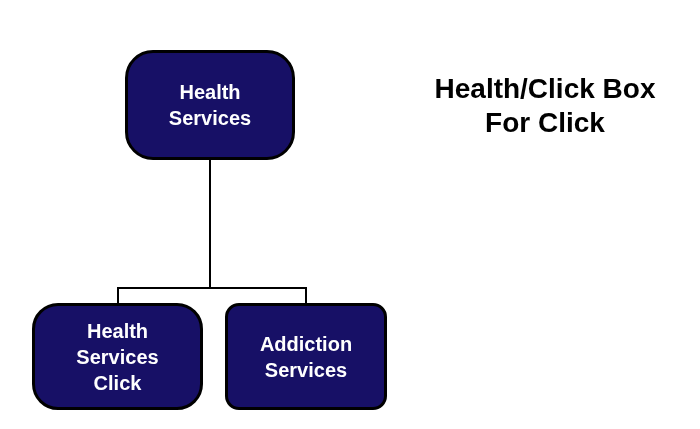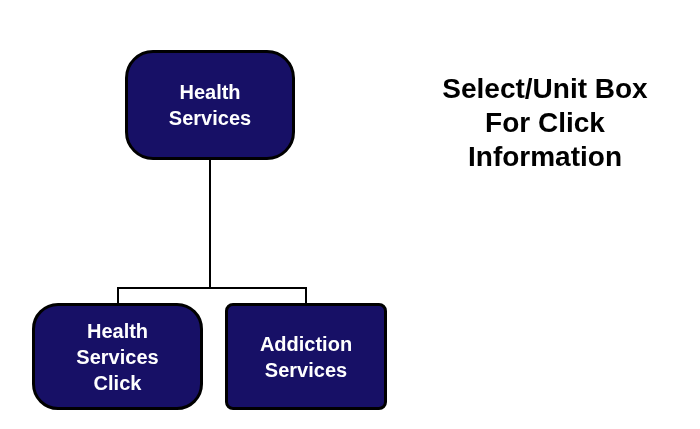--- a/index.html
+++ b/index.html
@@ -63,24 +63,23 @@
   <div class="connector" style="left:117px; top:287px; width:190px; height:2px;"></div>
   <div class="connector" style="left:117px; top:287px; width:2px; height:17px;"></div>
   <div class="connector" style="left:305px; top:287px; width:2px; height:17px;"></div>
 
   <div class="node" style="left:32px; top:303px; width:171px; height:107px; border-radius:26px;" title="Health Services Unit">
     <div class="node-line">Health</div>
     <div class="node-line">Services</div>
     <div class="node-line">Click</div>
   </div>
 
-  <div class="node" style="left:225px; top:303px; width:162px; height:107px; border-radius:8px;" title="Addiction Services">
+  <div class="node" style="left:225px; top:303px; width:162px; height:107px; border-radius:14px;" title="Addiction Services">
     <div class="node-line">Addiction</div>
     <div class="node-line">Services</div>
   </div>
 
   <div class="instruction">
-    <div>Select/Unit Box</div>
+    <div>Health/Click Box</div>
     <div>For Click</div>
-    <div>Information</div>
   </div>
 
 </div>
 
 </body></html>

